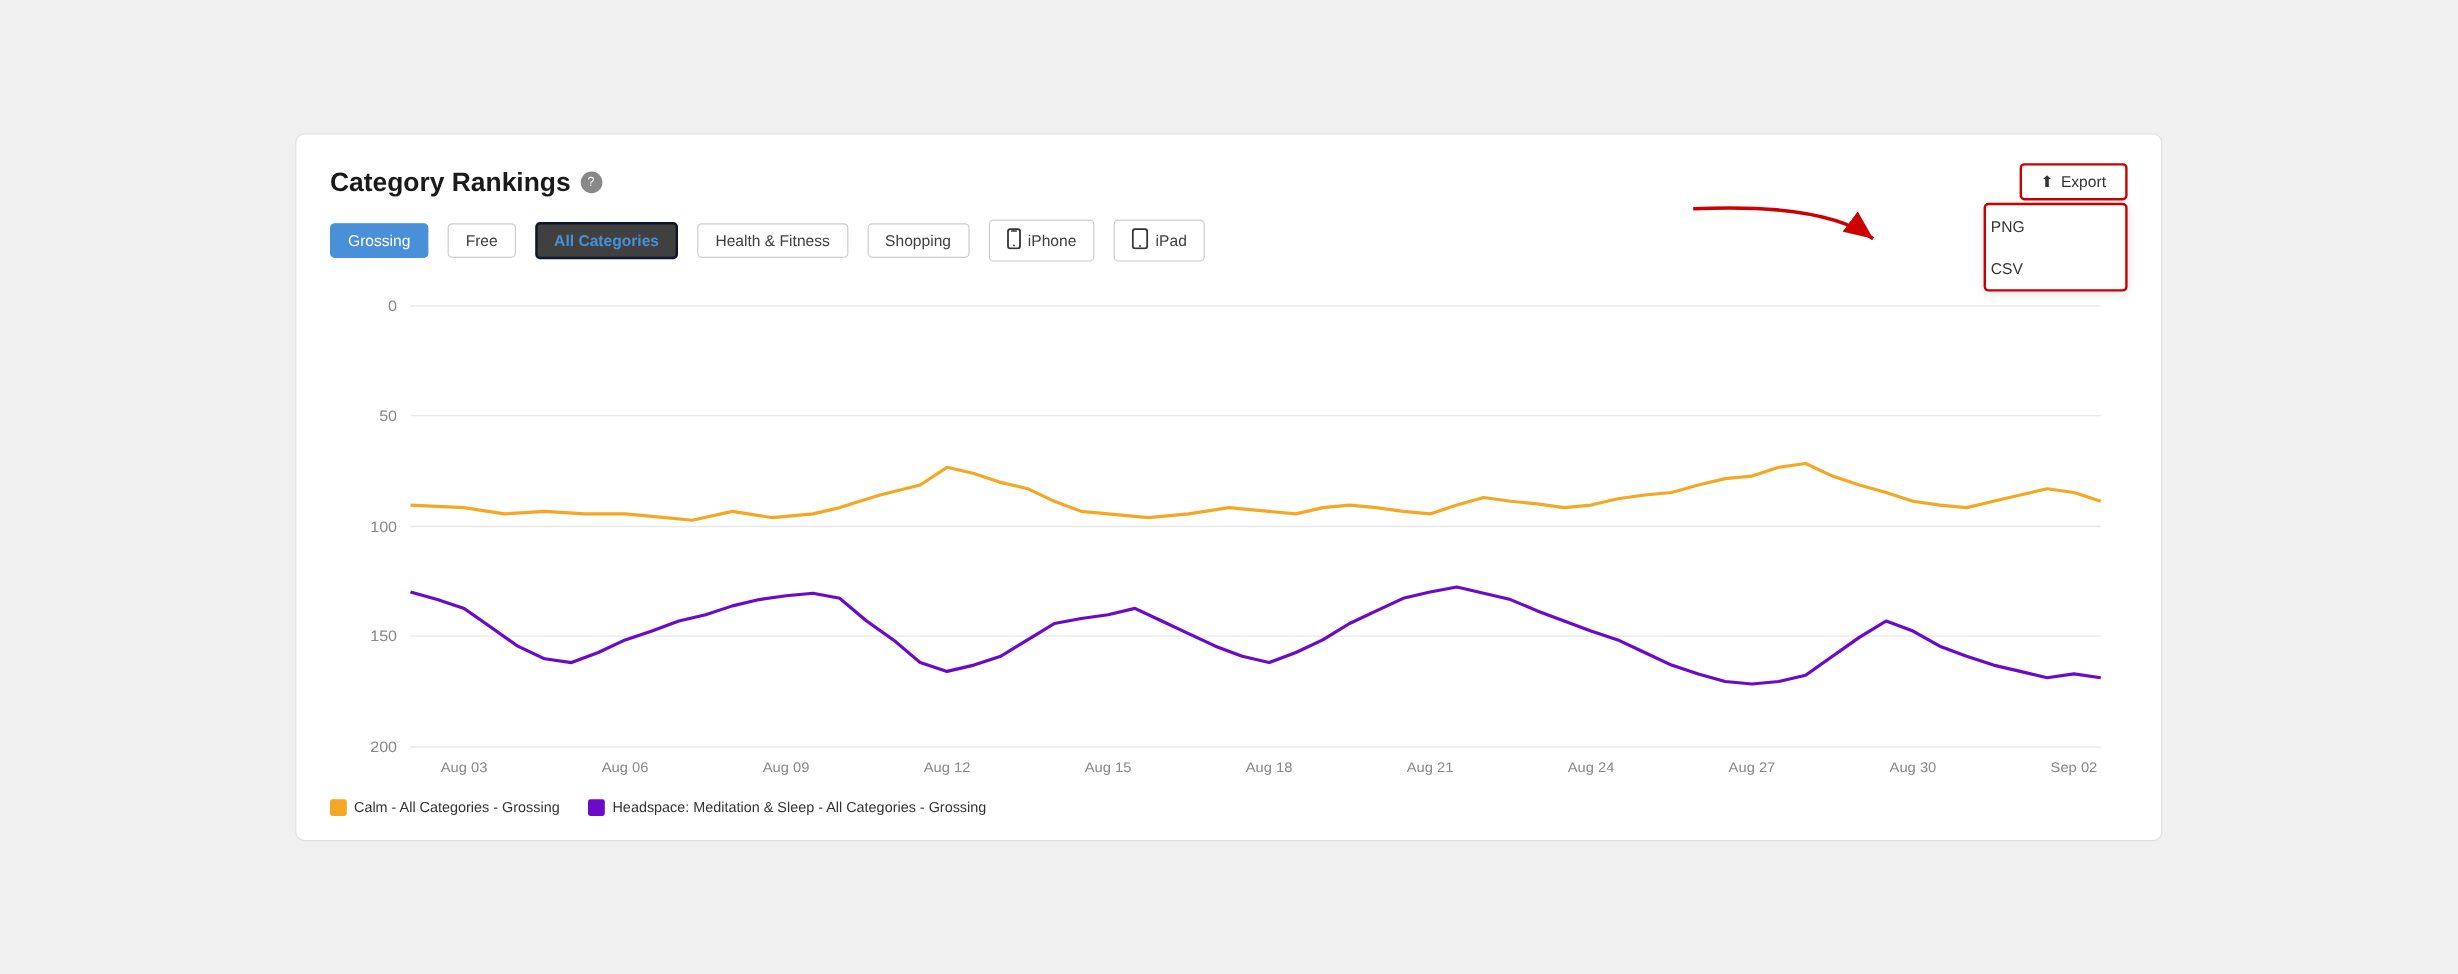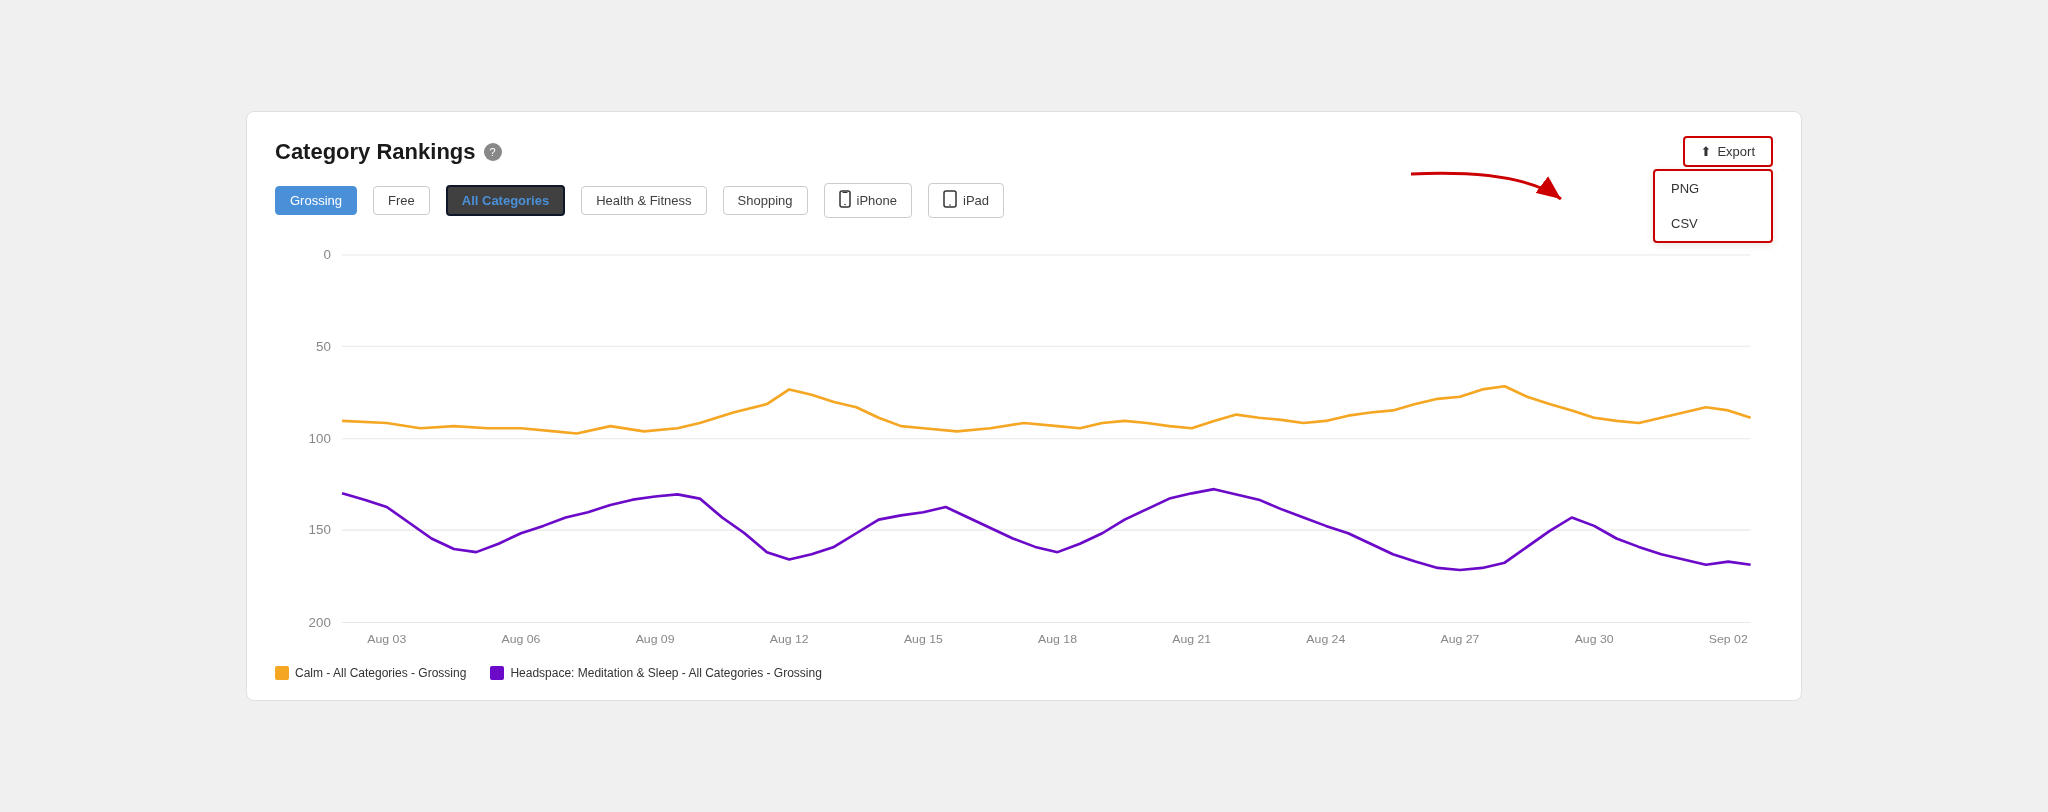--- a/index.html
+++ b/index.html
@@ -106,21 +106,21 @@
       right: 0;
       top: calc(100% + 2px);
       background: #fff;
       border: 2px solid #cc0000;
       border-radius: 4px;
       min-width: 120px;
       z-index: 10;
       box-shadow: 0 2px 8px rgba(0,0,0,0.1);
     }
     .export-option {
-      padding: 10px 16px;
+      padding: 10px 4px;
       font-size: 13px;
       color: #333;
       cursor: pointer;
     }
     .arrow-annotation {
       position: absolute;
       top: 52px;
       right: 220px;
       pointer-events: none;
     }

